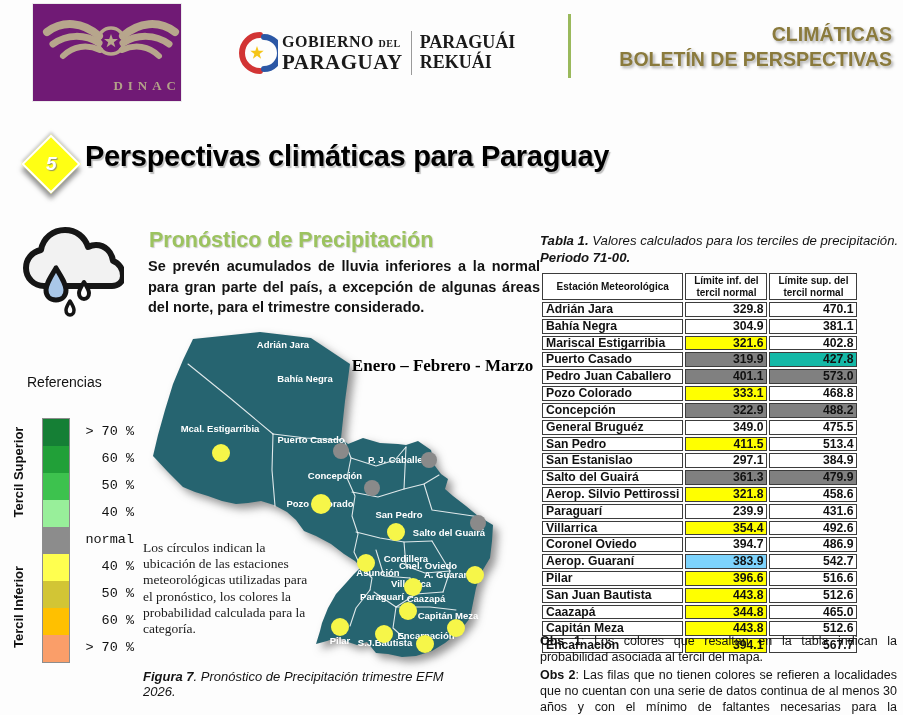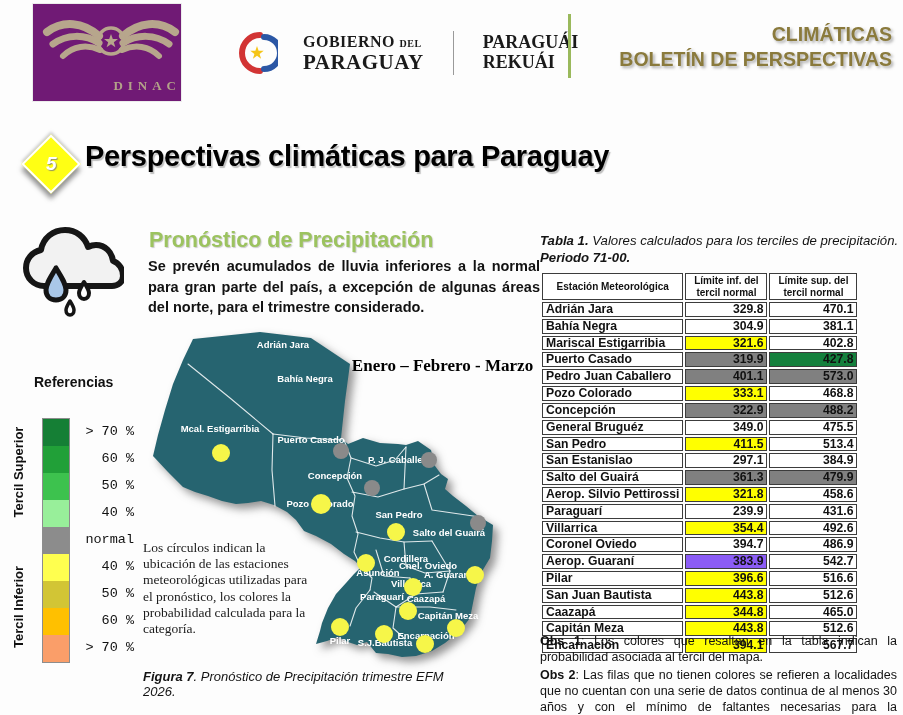--- a/index.html
+++ b/index.html
@@ -4,21 +4,21 @@
 <style>
   html,body{margin:0;padding:0;background:#fff;}
   .page{position:relative;width:903px;height:715px;background:#fdfdfd;
         font-family:"Liberation Sans",sans-serif;overflow:hidden;color:#111;}
 
   
   .dinac-box{position:absolute;left:8px;top:3px;width:148px;height:97px;background:#701a75;
              border:1px solid #ececec;text-align:right;margin-left:24px;}
   .dinac-label{position:absolute;left:0;right:0;top:74px;font-family:"Liberation Serif",serif;
                font-weight:bold;font-size:13px;letter-spacing:5px;color:#b3a289;}
-  .gov-logo{position:absolute;left:238px;top:25px;height:56px;display:flex;align-items:center;gap:25px;}
+  .gov-logo{position:absolute;left:238px;top:25px;height:56px;display:flex;align-items:center;gap:4px;}
   .gov-text{display:flex;flex-direction:column;line-height:1;font-family:"Liberation Serif",serif;color:#1a1a1a;}
   .gov-line1{font-weight:bold;font-size:16px;letter-spacing:.5px;}
   .gov-line1 .small{font-size:10px;}
   .gov-line2{font-weight:bold;font-size:21px;letter-spacing:.5px;margin-top:2px;}
   .gov-divider{width:1px;height:44px;background:#9a9a9a;margin:0 4px;}
   .gov-right{font-family:"Liberation Serif",serif;font-weight:bold;font-size:18px;line-height:1.1;color:#1a1a1a;}
   .green-rule{position:absolute;left:568px;top:14px;width:3px;height:64px;}
   .bulletin-title{position:absolute;left:580px;top:22px;width:312px;text-align:right;
                   font-weight:bold;font-size:19.5px;line-height:1.3;
                   text-shadow:2px 2px 3px rgba(130,130,130,.65);}
@@ -33,21 +33,21 @@
                  letter-spacing:-.3px;text-shadow:1.5px 1.5px 1px rgba(140,140,140,.55);}
 
   
   .cloud-icon{position:absolute;left:16px;top:218px;}
   .forecast-title{position:absolute;left:149px;top:228px;font-size:21.5px;font-weight:bold;
                   text-shadow:1px 1px 1px rgba(150,150,150,.5);}
   .forecast-body{position:absolute;left:148px;top:256px;width:392px;font-size:14.5px;font-weight:bold;
                  text-align:justify;line-height:1.42;color:#121212;}
 
   
-  .ref-title{position:absolute;left:34px;top:374px;font-size:14px;font-weight:bold;}
+  .ref-title{position:absolute;left:27px;top:374px;font-size:14px;font-weight:normal;}
   .legend-col{position:absolute;left:42px;top:418px;border:1px solid #8d8d8d;width:26px;}
   .legend-swatch{width:26px;height:27px;}
   .legend-labels{position:absolute;left:72px;top:418px;width:62px;}
   .legend-label{height:27px;line-height:27px;font-size:13.5px;text-align:right;color:#111;font-family:Liberation Mono, monospace;}
   .vlabel{position:absolute;transform:translate(-50%,-50%) rotate(-90deg);white-space:nowrap;
           font-size:13px;font-weight:bold;color:#111;}
 
   
   .map-wrap{position:absolute;left:148px;top:326px;width:392px;height:352px;}
   .map-land{filter:drop-shadow(5px 5px 4px rgba(40,40,40,.5));}
@@ -277,21 +277,21 @@
           <td class="td-num">381.1</td>
         </tr>
         <tr>
           <td class="td-station">Mariscal Estigarribia</td>
           <td class="td-num" style="background: rgb(255, 255, 0);">321.6</td>
           <td class="td-num">402.8</td>
         </tr>
         <tr>
           <td class="td-station">Puerto Casado</td>
           <td class="td-num" style="background: rgb(128, 128, 128); padding-left: 20px;">319.9</td>
-          <td class="td-num" style="background: #15803d;">427.8</td>
+          <td class="td-num" style="background: #14b8a6;">427.8</td>
         </tr>
         <tr>
           <td class="td-station">Pedro Juan Caballero</td>
           <td class="td-num" style="background: rgb(128, 128, 128);">401.1</td>
           <td class="td-num" style="background: rgb(128, 128, 128);">573.0</td>
         </tr>
         <tr>
           <td class="td-station">Pozo Colorado</td>
           <td class="td-num" style="background: rgb(255, 255, 0);">333.1</td>
           <td class="td-num">468.8</td>
@@ -336,21 +336,21 @@
           <td class="td-num" style="background: rgb(255, 255, 0);">354.4</td>
           <td class="td-num">492.6</td>
         </tr>
         <tr>
           <td class="td-station">Coronel Oviedo</td>
           <td class="td-num">394.7</td>
           <td class="td-num">486.9</td>
         </tr>
         <tr>
           <td class="td-station">Aerop. Guaraní</td>
-          <td class="td-num" style="background: #8b5cf6;">383.9</td>
+          <td class="td-num" style="background: #7dd3fc;">383.9</td>
           <td class="td-num">542.7</td>
         </tr>
         <tr>
           <td class="td-station">Pilar</td>
           <td class="td-num" style="background: rgb(255, 255, 0);">396.6</td>
           <td class="td-num">516.6</td>
         </tr>
         <tr>
           <td class="td-station">San Juan Bautista</td>
           <td class="td-num" style="background: rgb(255, 255, 0);">443.8</td>

